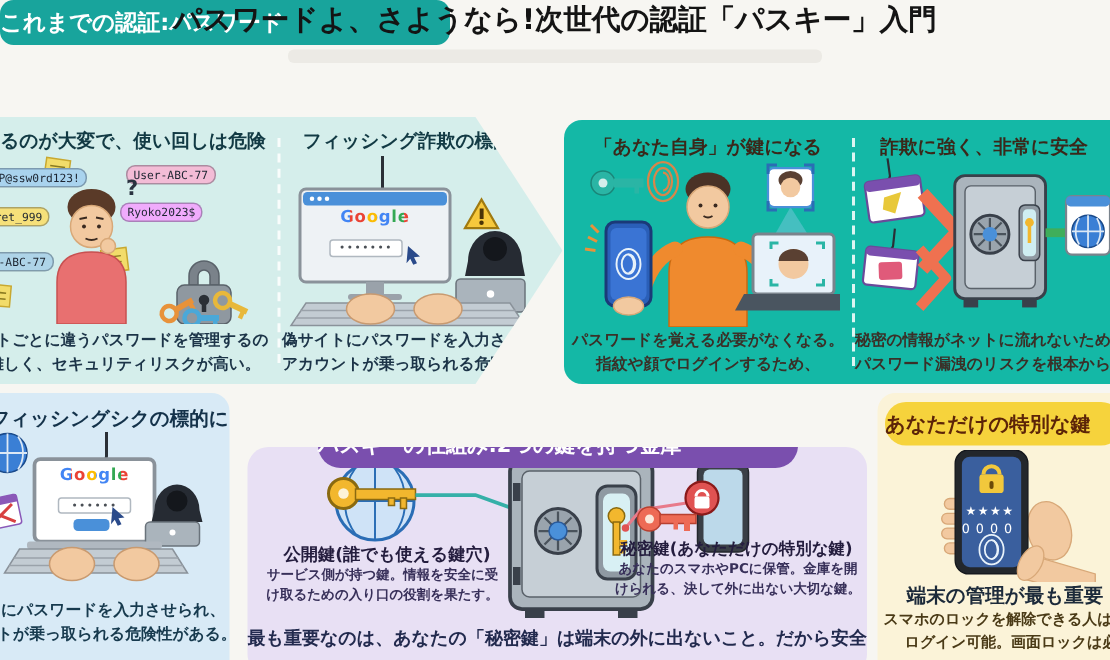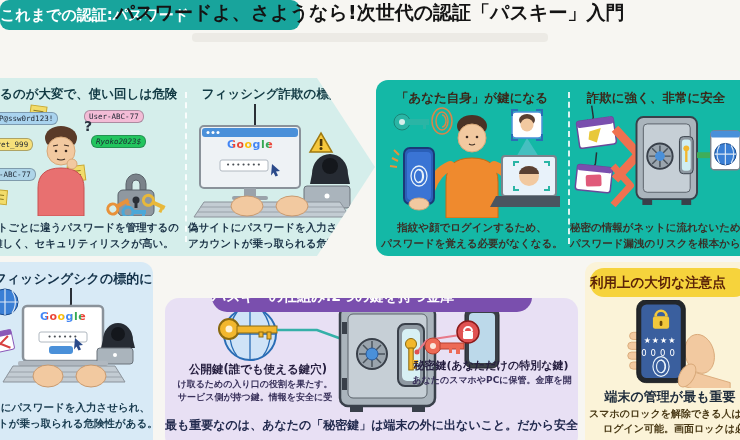--- a/index.html
+++ b/index.html
@@ -82,21 +82,21 @@
         <g>
             <circle cx="160" cy="108" r="5" fill="none" stroke="#4aa8d8" stroke-width="3"></circle>
             <rect x="164" y="106" width="14" height="4" fill="#4aa8d8"></rect>
             <rect x="174" y="109" width="3" height="5" fill="#4aa8d8"></rect>
           </g>
       </svg>
       <div class="bub" style="left:26px;top:8px;background:#a9d3ee;">P@ssw0rd123!</div>
       <div class="bub" style="left:10px;top:34px;background:#f6e07a;">Secret_999</div>
       <div class="bub" style="left:8px;top:64px;background:#aed4e8;">User-ABC-77</div>
       <div class="bub" style="left:116px;top:6px;background:#f3bcd6;">User-ABC-77</div>
-      <div class="bub" style="left:123px;top:31px;background:#22c55e;font-style:italic;">Ryoko2023$</div>
+      <div class="bub" style="left:112px;top:31px;background:#f0abfc;">Ryoko2023$</div>
       <div class="overlay" style="left:116px;top:14px;font-size:14px;font-weight:bold;color:#2a3340;">?</div>
     </div>
     <div class="cap" style="left:0;top:142px;width:215px;color:#1c3448;">
       <span>サイトごとに違うパスワードを管理するの</span>
       <span>は難しく、セキュリティリスクが高い。</span>
     </div>
 
     <div class="sub" style="left:222px;top:8px;width:172px;color:#123a44;">フィッシング詐欺の標的に</div>
 
     <div class="scene" style="left:222px;top:26px;width:165px;height:115px;">
@@ -182,22 +182,22 @@
         <g>
           <rect x="118" y="50" width="54" height="40" rx="3" fill="#e8f2fa" stroke="#7a838c" stroke-width="2"></rect>
           <circle cx="145" cy="70" r="10" fill="#f2c9a0"></circle>
           <path d="M135,68 a10,8 0 0 1 20,0" fill="#5a4032"></path>
           <path d="M130,60 v-4 h5 M160,56 h5 v4 M165,80 v4 h-5 M135,84 h-5 v-4" stroke="#2ab5a5" stroke-width="2" fill="none"></path>
           <polygon points="112,90 178,90 184,101 106,101" fill="#4a5560"></polygon>
         </g>
       </svg>
     </div>
     <div class="cap" style="left:0;top:140px;width:192px;color:#3a3028;">
+      <span>パスワードを覚える必要がなくなる。</span>
       <span>指紋や顔でログインするため、</span>
-      <span>パスワードを覚える必要がなくなる。</span>
     </div>
 
     <div class="sub" style="left:196px;top:10px;width:168px;color:#3a281a;">詐欺に強く、非常に安全</div>
 
     <div class="scene" style="left:198px;top:24px;width:166px;height:116px;">
       <svg width="166" height="116" viewBox="0 0 170 116">
         <g transform="rotate(-8 22 28)">
           <path d="M22,0 V12 a4,4 0 0 1 -7,2" stroke="#2a2f36" stroke-width="1.5" fill="none"></path>
           <rect x="4" y="14" width="38" height="28" rx="3" fill="#fff" stroke="#6a4a9a" stroke-width="1.5"></rect>
           <rect x="4" y="14" width="38" height="7" rx="3" fill="#7a4fae"></rect>
@@ -323,35 +323,36 @@
           <rect x="291" y="46" width="4" height="6" fill="#ed6a55"></rect>
             <rect x="284" y="46" width="3" height="5" fill="#ed6a55"></rect>
         </g>
       </svg>
     </div>
     <div class="pill" style="left:47px;top:-16px;width:320px;height:30px;background:#7a4fae;border-radius:15px;font-size:14px;position:absolute;">
       <span>パスキーの仕組み:2つの鍵を持つ金庫</span>
     </div>
     <div class="sub" style="left:14px;top:64px;width:158px;font-size:11.5px;color:#241d3e;">公開鍵(誰でも使える鍵穴)</div>
     <div class="cap" style="left:4px;top:80px;width:172px;font-size:9px;line-height:1.45;color:#38305a;">
+      <span>サービス側が持つ鍵。情報を安全に受</span>
       <span>け取るための入り口の役割を果たす。</span>
-      <span>サービス側が持つ鍵。情報を安全に受</span>
     </div>
     <div class="sub" style="left:242px;top:60px;width:168px;font-size:11px;color:#241d3e;">秘密鍵(あなただけの特別な鍵)</div>
     <div class="cap" style="left:244px;top:76px;width:166px;font-size:9px;line-height:1.45;color:#38305a;text-align:center;">
       <span>あなたのスマホやPCに保管。金庫を開</span>
+      <span>けられる、決して外に出ない大切な鍵。</span>
     </div>
     <div class="cap" style="left:0;top:118px;width:413px;font-size:12px;color:#222a4e;">
       <span>最も重要なのは、あなたの「秘密鍵」は端末の外に出ないこと。だから安全。</span>
     </div>
   </div>
 
   <div class="panel" style="left:585px;top:262px;width:170px;height:190px;background:#fbf3d8;border-radius:12px;">
     <div class="pill" style="left:5px;top:6px;width:158px;height:29px;background:#f6d33c;border-radius:14px;font-size:13.5px;color:#5c2408;position:absolute;">
-      <span>利用上の大切な注意点</span>
+      <span>あなただけの特別な鍵</span>
     </div>
     <div class="scene" style="left:0;top:38px;width:170px;height:88px;">
       <svg width="170" height="88" viewBox="0 0 170 98">
         <path d="M104,78 L152,92 L152,110 L96,95 Z" fill="#f2c9a0" stroke="#d8a878"></path>
         <ellipse cx="118" cy="60" rx="16" ry="22" fill="#f2c9a0" stroke="#d8a878" transform="rotate(-15 118 60)"></ellipse>
         <rect x="40" y="36" width="18" height="8" rx="4" fill="#f2c9a0" stroke="#d8a878"></rect>
         <rect x="38" y="47" width="18" height="8" rx="4" fill="#f2c9a0" stroke="#d8a878"></rect>
         <rect x="38" y="58" width="18" height="8" rx="4" fill="#f2c9a0" stroke="#d8a878"></rect>
         <rect x="40" y="69" width="18" height="8" rx="4" fill="#f2c9a0" stroke="#d8a878"></rect>
         <rect x="48" y="0" width="54" height="92" rx="10" fill="#23272c" stroke="#14171c"></rect>

